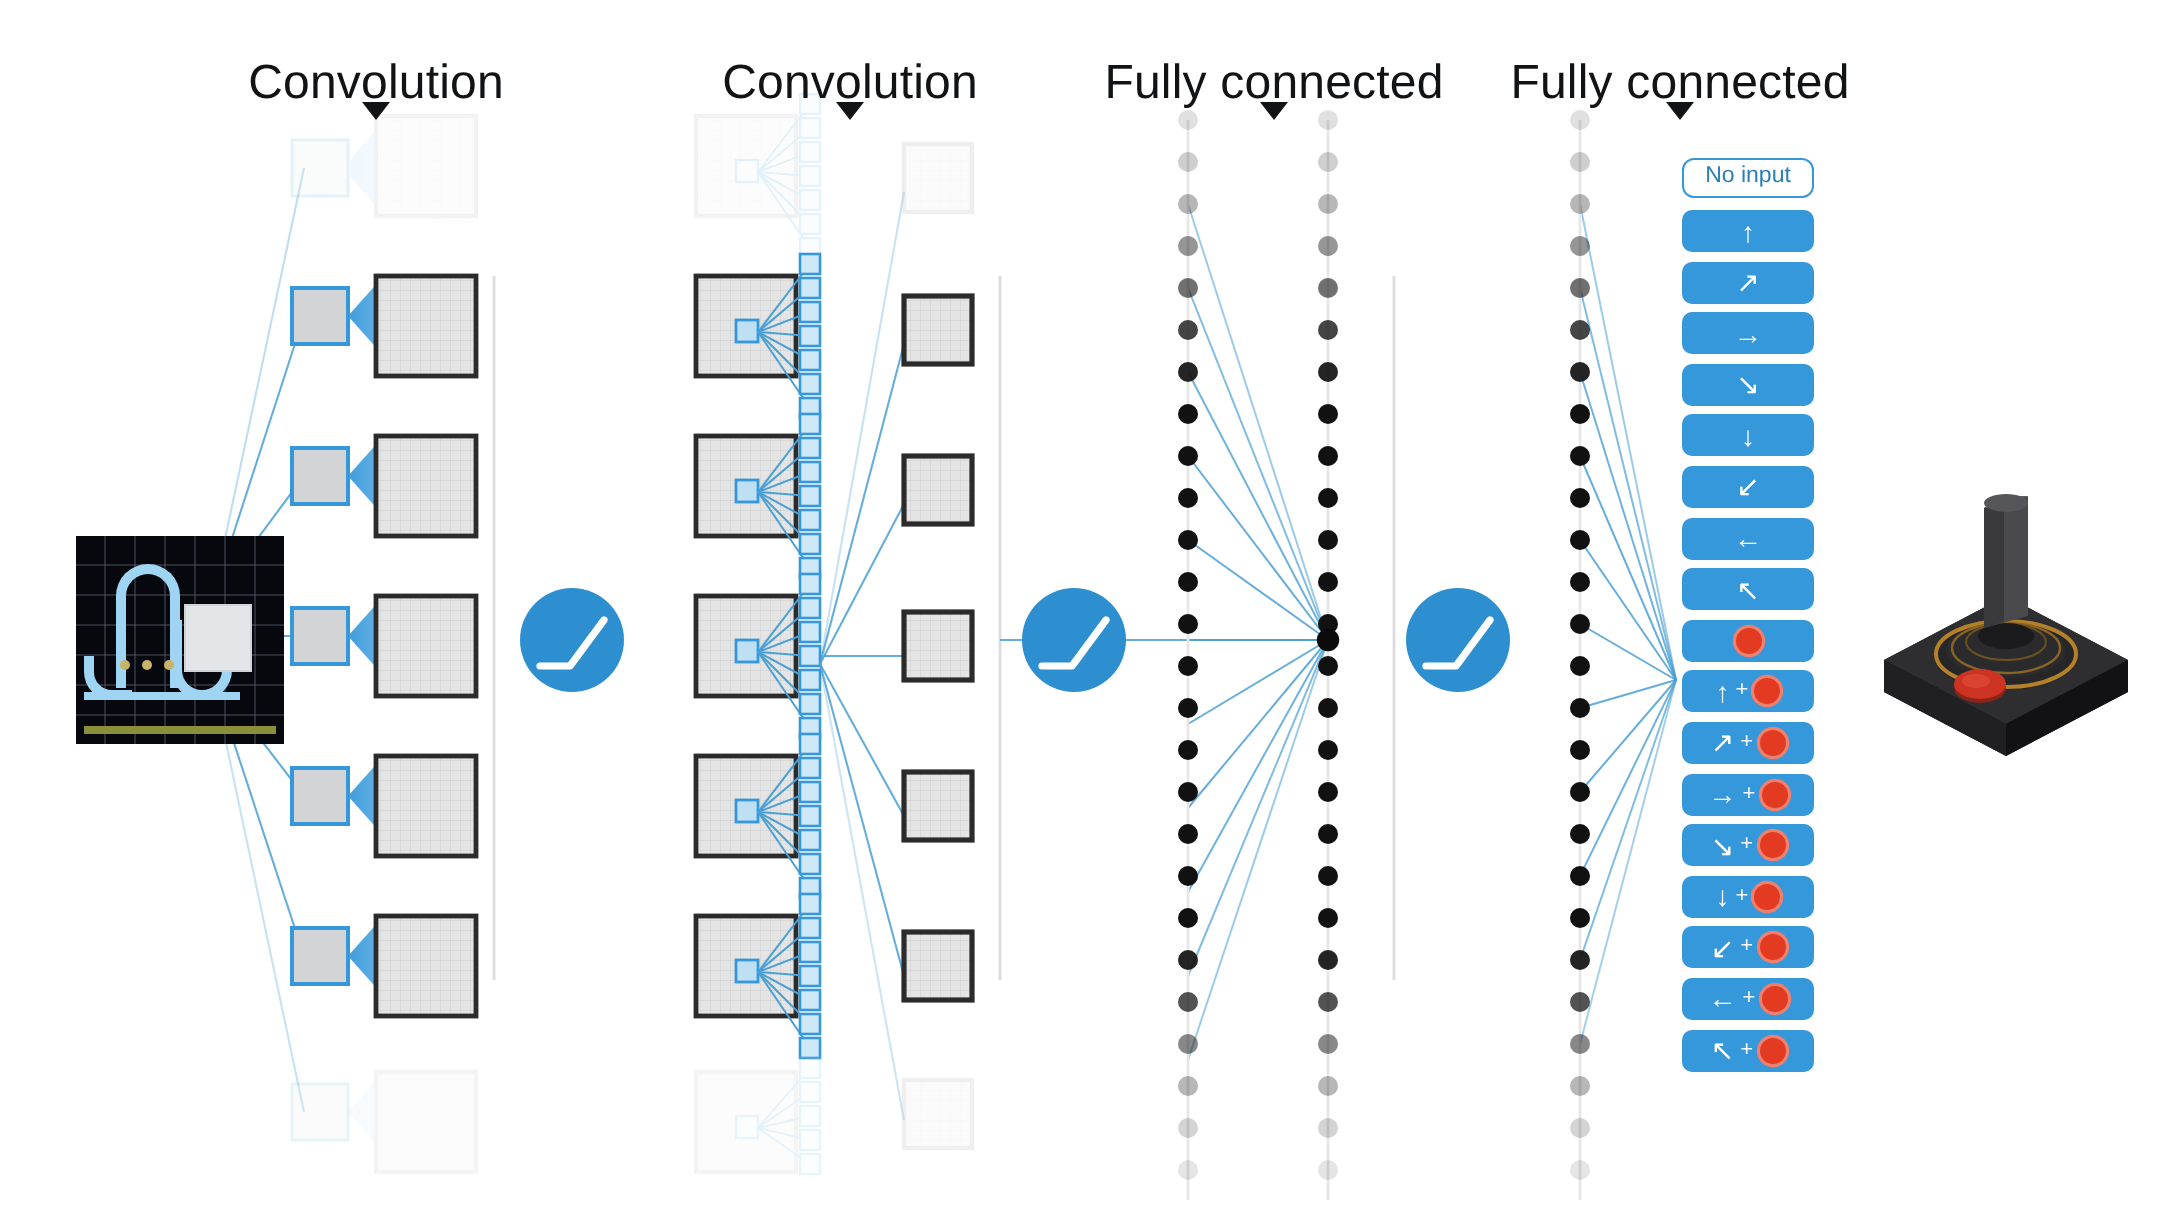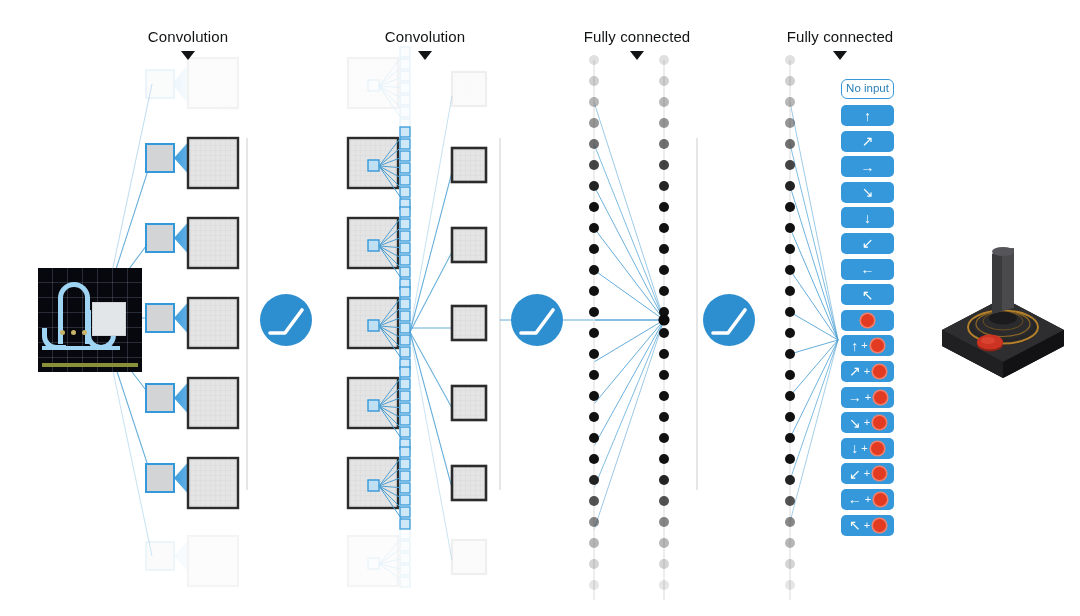--- a/index.html
+++ b/index.html
@@ -10,41 +10,41 @@
     overflow: hidden;
   }
   #stage { position: relative; width: 1080px; height: 616px; background: #fff; }
 
   
   #art { position: absolute; left: 0; top: 0; width: 1080px; height: 616px; }
 
   
   .stage-label {
     position: absolute;
-    font-size: 15px;
+    font-size: 24px;
     color: #111315;
     letter-spacing: .1px;
     white-space: nowrap;
     text-align: left;
     transform: translateX(-50%);
   }
   .stage-caret {
     position: absolute;
     width: 0; height: 0;
     border-left: 7.5px solid transparent;
     border-right: 7.5px solid transparent;
     border-top: 9px solid #111315;
     transform: translateX(-50%);
   }
 
   
   #actions { position: absolute; left: 841px; top: 79px; width: 72px; }
   .act {
     position: relative;
-    width: 53px; height: 21px;
+    width: 66px; height: 21px;
     margin-bottom: 4.6px;
     border-radius: 5px;
     background: #3598db;
     display: flex; align-items: center; justify-content: center;
     gap: 3px;
     color: #ffffff;
     font-size: 13px;
     line-height: 1;
     user-select: none;
   }

